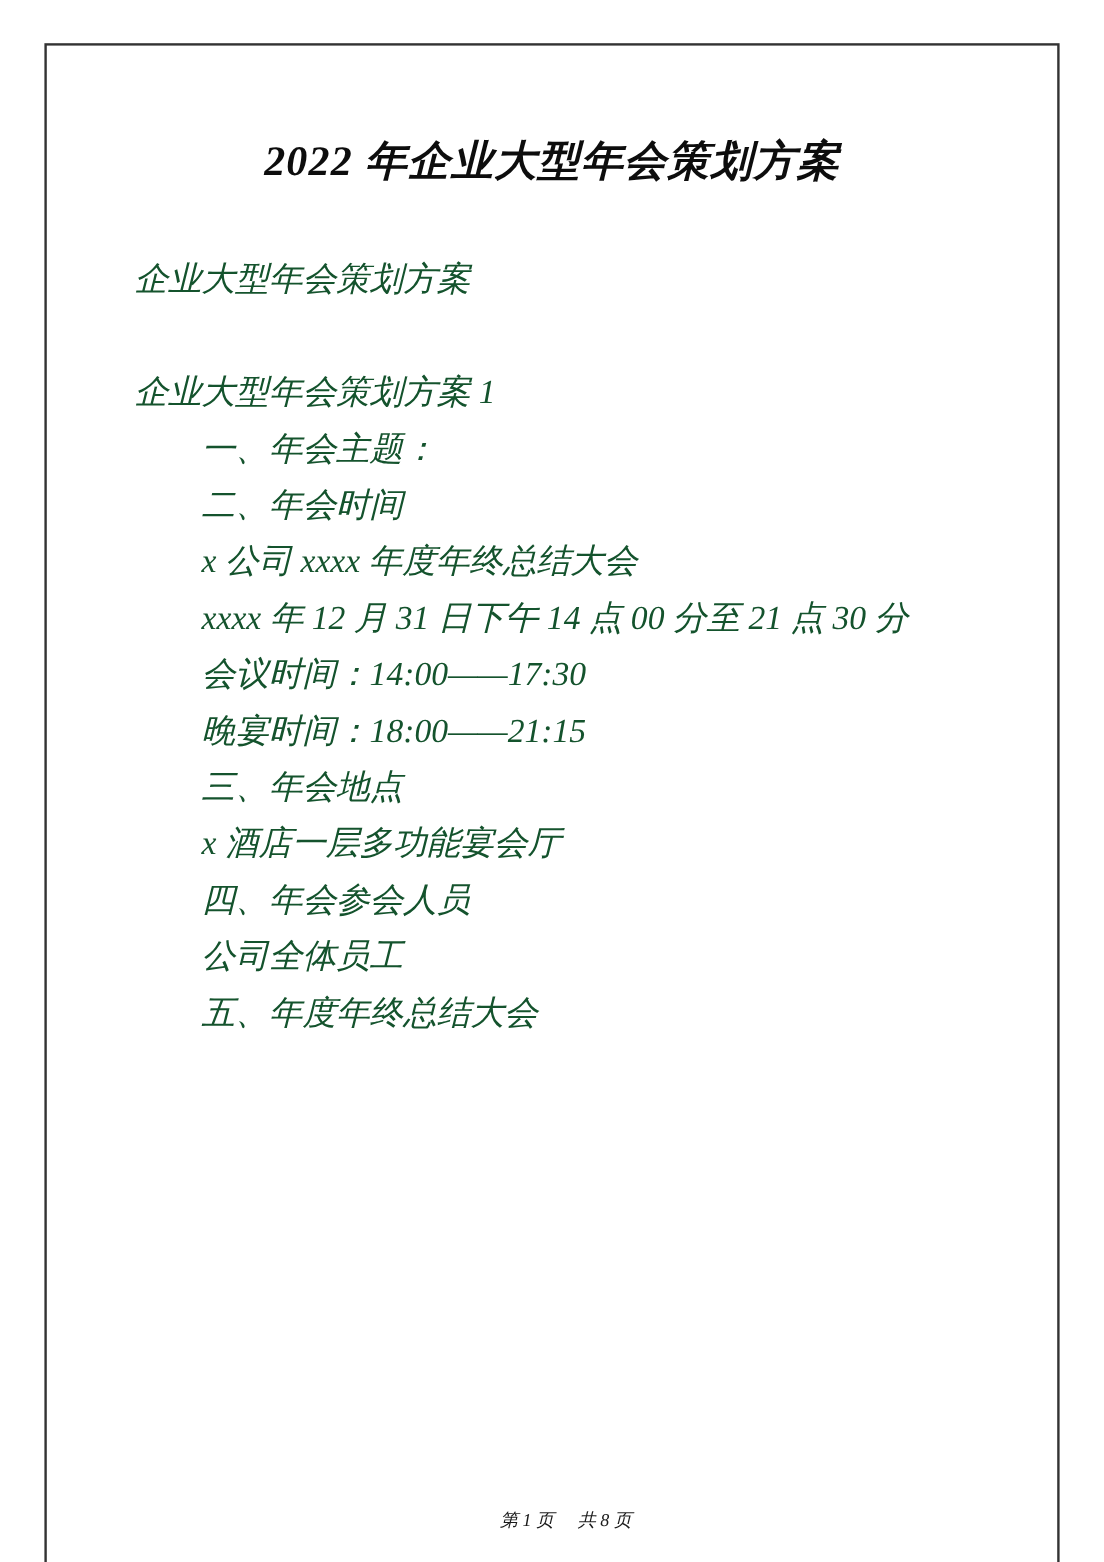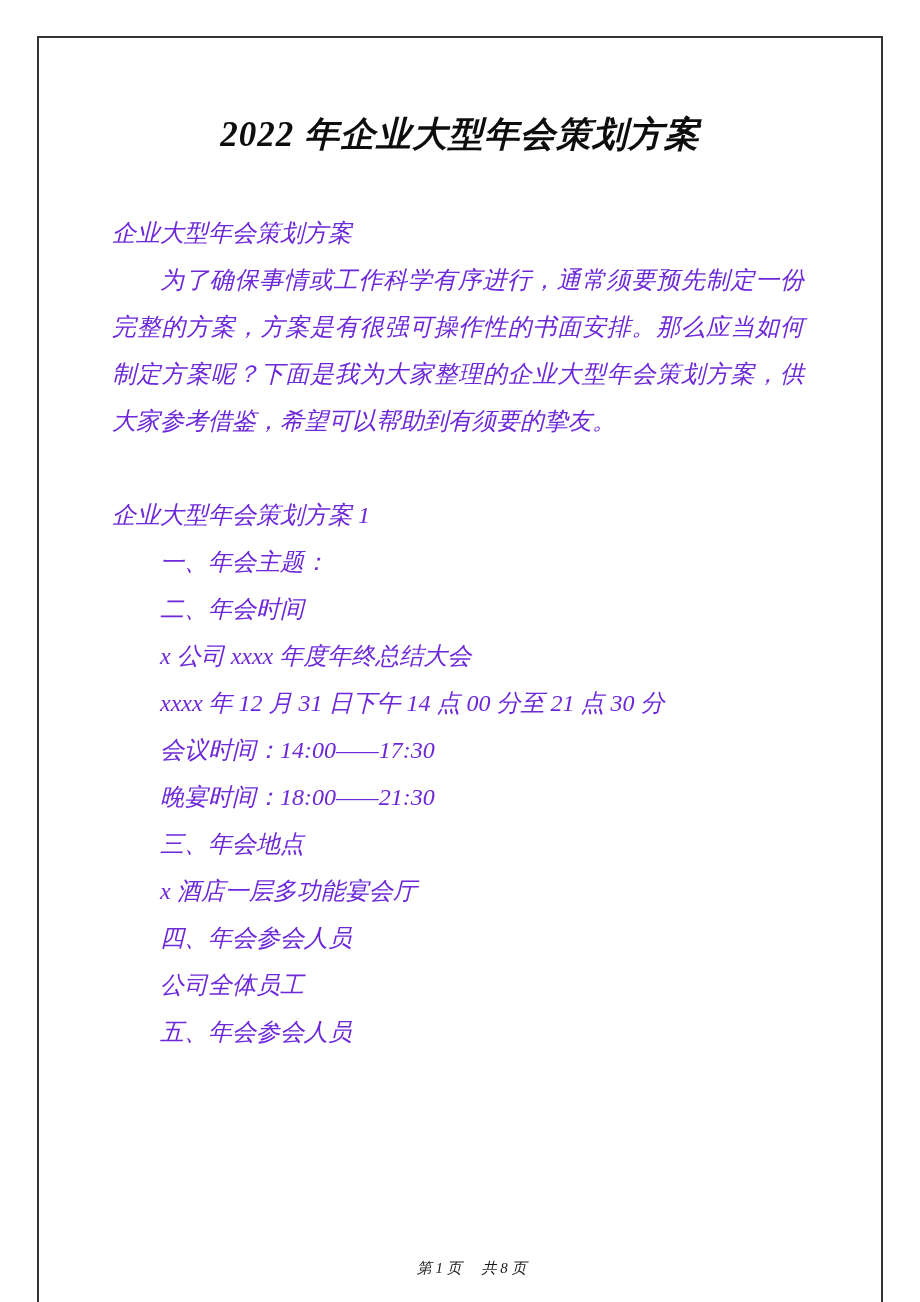--- a/index.html
+++ b/index.html
@@ -41,24 +41,24 @@
     white-space: nowrap;
   }
   .doc-body {
     position: absolute;
     top: 172px;
     left: 73px;
     width: 692px;
   }
   .doc-body p {
     margin: 0;
-    font-size: 24px;
+    font-size: 28px;
     line-height: 47px;
     text-align: justify;
-    color: #6d28d9;
+    color: #14532d;
   }
   .doc-body p.indent {
     text-indent: 2em;
   }
   .doc-footer {
     position: absolute;
     bottom: 36px;
     left: 0;
     right: 0;
     text-align: center;
@@ -75,33 +75,32 @@
   }
 </style>
 </head>
 <body>
 
 <div class="page-border">
   <h1 class="doc-title">2022 年企业大型年会策划方案</h1>
 
   <div class="doc-body">
       <p>企业大型年会策划方案</p>
-      <p class="indent">为了确保事情或工作科学有序进行，通常须要预先制定一份完整的方案，方案是有很强可操作性的书面安排。那么应当如何制定方案呢？下面是我为大家整理的企业大型年会策划方案，供大家参考借鉴，希望可以帮助到有须要的挚友。</p>
       <p>&nbsp;</p>
       <p>企业大型年会策划方案 1</p>
       <p class="indent">一、年会主题：</p>
       <p class="indent">二、年会时间</p>
       <p class="indent">x 公司 xxxx 年度年终总结大会</p>
       <p class="indent">xxxx 年 12 月 31 日下午 14 点 00 分至 21 点 30 分</p>
       <p class="indent">会议时间：14:00——17:30</p>
-      <p class="indent">晚宴时间：18:00——21:30</p>
+      <p class="indent">晚宴时间：18:00——21:15</p>
       <p class="indent">三、年会地点</p>
       <p class="indent">x 酒店一层多功能宴会厅</p>
       <p class="indent">四、年会参会人员</p>
       <p class="indent">公司全体员工</p>
-      <p class="indent">五、年会参会人员</p>
+      <p class="indent">五、年度年终总结大会</p>
     </div>
 
   <div class="doc-footer">
     <span class="pg">第 1 页</span>
     <span class="pg">共 8 页</span>
   </div>
 </div>
 
 </body></html>

